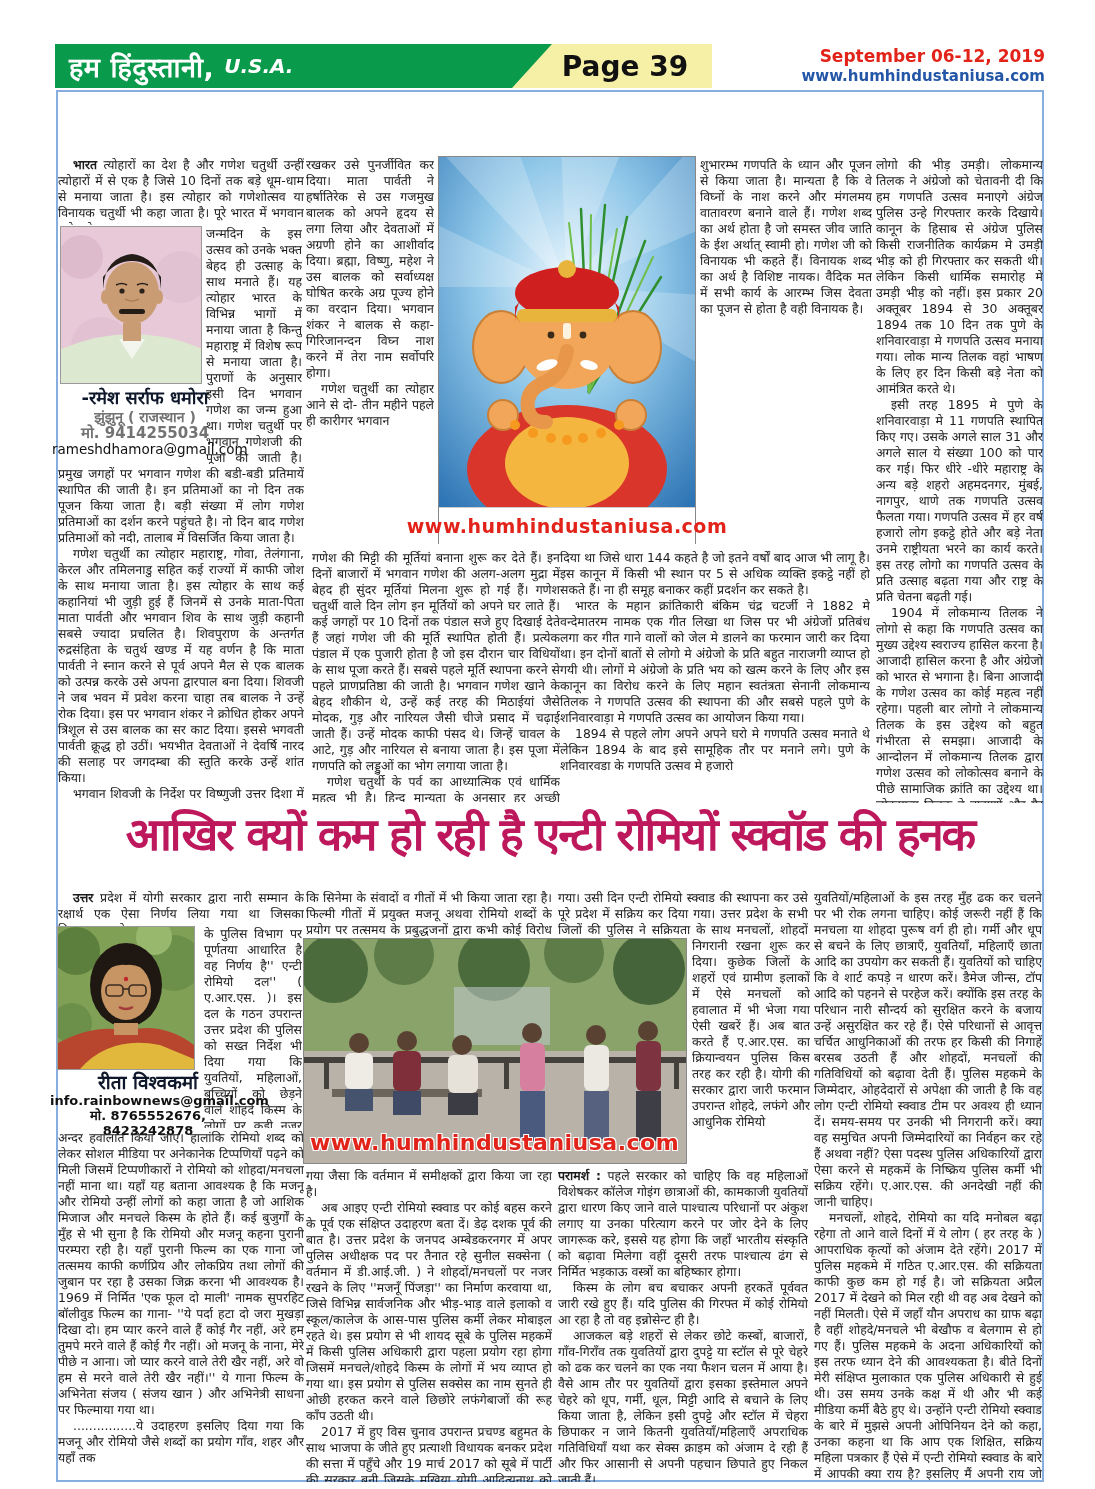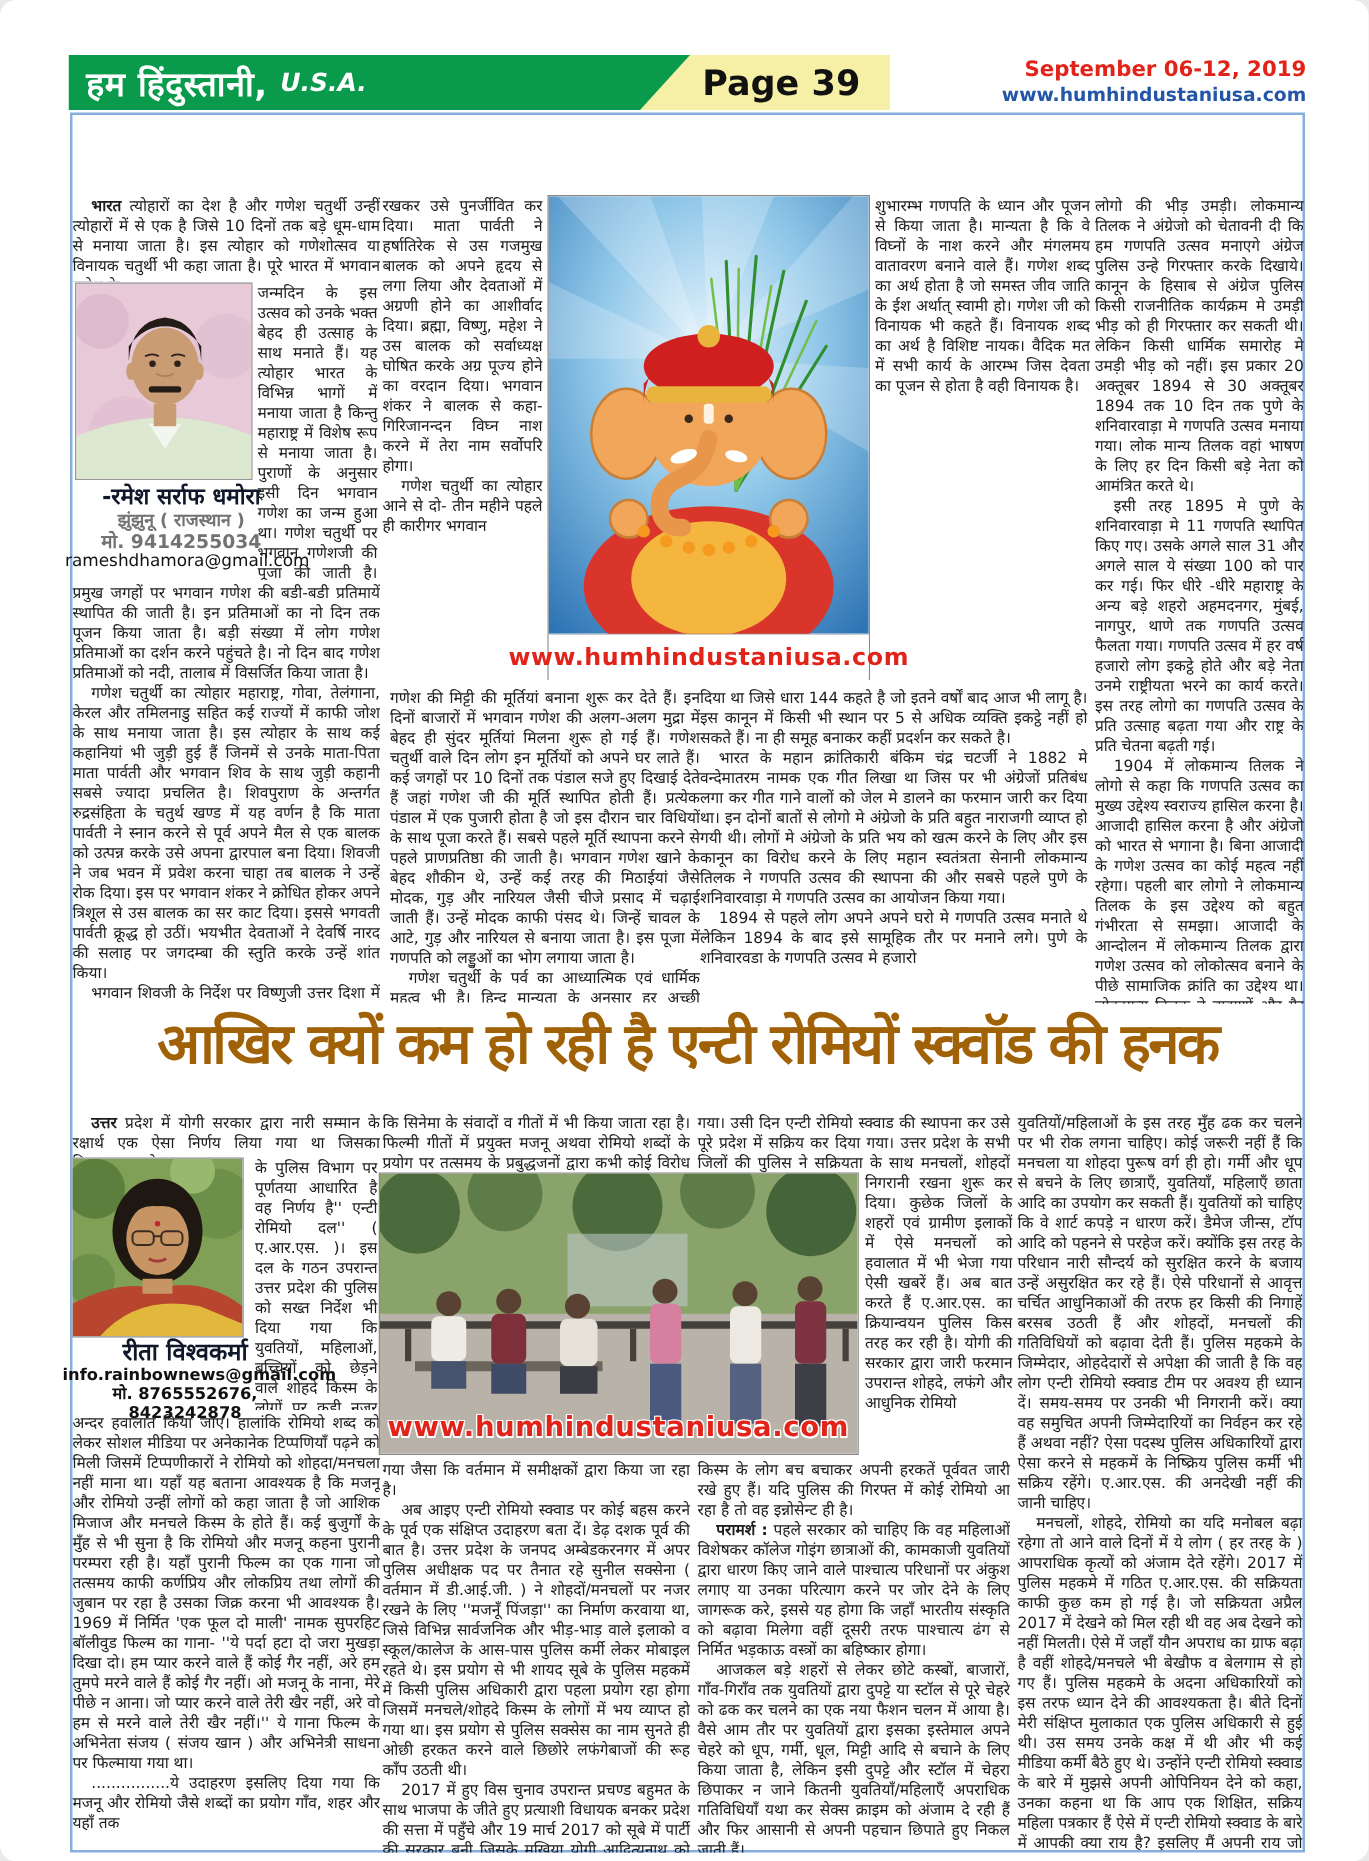--- a/index.html
+++ b/index.html
@@ -1,30 +1,30 @@
 <!DOCTYPE html>
 <html><head>
 <meta charset="utf-8">
 <style>
   html,body{margin:0;padding:0;background:#e9e9e9;}
-  #page{position:relative;width:1095px;height:1489px;background:#ffffff;font-family:"DejaVu Sans",sans-serif;margin:0 auto;overflow:hidden;border-radius:13px;}
+  #page{position:relative;width:1095px;height:1489px;background:#ffffff;font-family:"DejaVu Sans",sans-serif;margin:0 auto;overflow:hidden;}
   .abs{position:absolute;}
   
   .mast-bar{left:55px;top:44px;width:497px;height:44px;background:#0a9a4c;color:#fff;display:flex;align-items:center;padding-left:14px;box-sizing:border-box;}
   .mast-title{font-size:27px;font-weight:bold;letter-spacing:0.5px;}
   .mast-usa{font-size:20px;font-weight:bold;font-style:italic;margin-left:10px;}
   .page-box{left:512px;top:44px;width:200px;height:44px;background:#f6f0a6;clip-path:polygon(40px 0,100% 0,100% 100%,0 100%);display:flex;align-items:center;justify-content:center;}
   .page-label{font-size:28px;font-weight:bold;color:#111;padding-left:26px;}
   .issue-block{right:50px;top:46px;text-align:right;line-height:1.25;}
   .issue-date{color:#e2231a;font-weight:bold;font-size:17px;}
   .issue-site{color:#2456a8;font-weight:bold;font-size:15px;}
   .content-frame{left:56px;top:90px;width:988px;height:1392px;border:2px solid #86aede;box-sizing:border-box;}
   
   .h1a{left:58px;top:98px;width:984px;height:56px;color:#2b2f8e;font-size:49px;font-weight:bold;text-align:center;white-space:nowrap;letter-spacing:-1px;}
-  .h2a{left:58px;top:802px;width:984px;height:54px;color:#a16207;font-size:45px;font-weight:bold;text-align:center;white-space:nowrap;letter-spacing:-2px;}
+  .h2a{left:58px;top:802px;width:984px;height:54px;color:#be185d;font-size:45px;font-weight:bold;text-align:center;white-space:nowrap;letter-spacing:-2px;}
   
   .textcol{font-size:12.4px;line-height:16px;text-align:justify;color:#1c1c1c;overflow:hidden;}
   .textcol p{margin:0;text-indent:15px;}
   .textcol.cont p:first-child{text-indent:0;}
   .leadword{font-weight:bold;}
   
   .photo-frame{border:1px solid #9a9a9a;box-sizing:border-box;overflow:hidden;background:#ddd;}
   .cap{text-align:center;line-height:1.15;}
   .cap-name-red{color:#0f172a;font-weight:bold;font-size:18px;}
   .cap-blue{color:#737373;font-weight:bold;font-size:14px;}
@@ -284,25 +284,25 @@
       <p>गया जैसा कि वर्तमान में समीक्षकों द्वारा किया जा रहा है।</p>
       <p>अब आइए एन्टी रोमियो स्क्वाड पर कोई बहस करने के पूर्व एक संक्षिप्त उदाहरण बता दें। डेढ़ दशक पूर्व की बात है। उत्तर प्रदेश के जनपद अम्बेडकरनगर में अपर पुलिस अधीक्षक पद पर तैनात रहे सुनील सक्सेना ( वर्तमान में डी.आई.जी. ) ने शोहदों/मनचलों पर नजर रखने के लिए ''मजनूँ पिंजड़ा'' का निर्माण करवाया था, जिसे विभिन्न सार्वजनिक और भीड़-भाड़ वाले इलाको व स्कूल/कालेज के आस-पास पुलिस कर्मी लेकर मोबाइल रहते थे। इस प्रयोग से भी शायद सूबे के पुलिस महकमें में किसी पुलिस अधिकारी द्वारा पहला प्रयोग रहा होगा जिसमें मनचले/शोहदे किस्म के लोगों में भय व्याप्त हो गया था। इस प्रयोग से पुलिस सक्सेस का नाम सुनते ही ओछी हरकत करने वाले छिछोरे लफंगेबाजों की रूह काँप उठती थी।</p>
       <p>2017 में हुए विस चुनाव उपरान्त प्रचण्ड बहुमत के साथ भाजपा के जीते हुए प्रत्याशी विधायक बनकर प्रदेश की सत्ता में पहुँचे और 19 मार्च 2017 को सूबे में पार्टी की सरकार बनी जिसके मुखिया योगी आदित्यनाथ को बनाया</p>
     </div>
 
   <div class="abs textcol cont" style="left:558px;top:890px;width:250px;height:48px;">
     <p>गया। उसी दिन एन्टी रोमियो स्क्वाड की स्थापना कर उसे पूरे प्रदेश में सक्रिय कर दिया गया। उत्तर प्रदेश के सभी जिलों की पुलिस ने सक्रियता के साथ मनचलों, शोहदों पर</p>
   </div>
 
   <div class="abs textcol cont" style="left:558px;top:1168px;width:250px;height:314px;">
-    <p>किस्म के लोग बच बचाकर अपनी हरकतें पूर्ववत जारी रखे हुए हैं। यदि पुलिस की गिरफ्त में कोई रोमियो आ रहा है तो वह इन्नोसेन्ट ही है।</p>
     <p>
       <b>परामर्श :</b>
       <span>पहले सरकार को चाहिए कि वह महिलाओं विशेषकर कॉलेज गोइंग छात्राओं की, कामकाजी युवतियों द्वारा धारण किए जाने वाले पाश्चात्य परिधानों पर अंकुश लगाए या उनका परित्याग करने पर जोर देने के लिए जागरूक करे, इससे यह होगा कि जहाँ भारतीय संस्कृति को बढ़ावा मिलेगा वहीं दूसरी तरफ पाश्चात्य ढंग से निर्मित भड़काऊ वस्त्रों का बहिष्कार होगा।</span>
     </p>
+    <p>किस्म के लोग बच बचाकर अपनी हरकतें पूर्ववत जारी रखे हुए हैं। यदि पुलिस की गिरफ्त में कोई रोमियो आ रहा है तो वह इन्नोसेन्ट ही है।</p>
     <p>आजकल बड़े शहरों से लेकर छोटे कस्बों, बाजारों, गाँव-गिराँव तक युवतियों द्वारा दुपट्टे या स्टॉल से पूरे चेहरे को ढक कर चलने का एक नया फैशन चलन में आया है। वैसे आम तौर पर युवतियों द्वारा इसका इस्तेमाल अपने चेहरे को धूप, गर्मी, धूल, मिट्टी आदि से बचाने के लिए किया जाता है, लेकिन इसी दुपट्टे और स्टॉल में चेहरा छिपाकर न जाने कितनी युवतियाँ/महिलाएँ अपराधिक गतिविधियाँ यथा कर सेक्स क्राइम को अंजाम दे रही हैं और फिर आसानी से अपनी पहचान छिपाते हुए निकल जाती हैं।</p>
   </div>
 
   <div class="abs textcol cont" style="left:814px;top:890px;width:228px;height:592px;">
       <p>युवतियों/महिलाओं के इस तरह मुँह ढक कर चलने पर भी रोक लगना चाहिए। कोई जरूरी नहीं हैं कि मनचला या शोहदा पुरूष वर्ग ही हो। गर्मी और धूप से बचने के लिए छात्राएँ, युवतियाँ, महिलाएँ छाता आदि का उपयोग कर सकती हैं। युवतियों को चाहिए कि वे शार्ट कपड़े न धारण करें। डैमेज जीन्स, टॉप आदि को पहनने से परहेज करें। क्योंकि इस तरह के परिधान नारी सौन्दर्य को सुरक्षित करने के बजाय उन्हें असुरक्षित कर रहे हैं। ऐसे परिधानों से आवृत्त चर्चित आधुनिकाओं की तरफ हर किसी की निगाहें बरसब उठती हैं और शोहदों, मनचलों की गतिविधियों को बढ़ावा देती हैं। पुलिस महकमे के जिम्मेदार, ओहदेदारों से अपेक्षा की जाती है कि वह लोग एन्टी रोमियो स्क्वाड टीम पर अवश्य ही ध्यान दें। समय-समय पर उनकी भी निगरानी करें। क्या वह समुचित अपनी जिम्मेदारियों का निर्वहन कर रहे हैं अथवा नहीं? ऐसा पदस्थ पुलिस अधिकारियों द्वारा ऐसा करने से महकमें के निष्क्रिय पुलिस कर्मी भी सक्रिय रहेंगे। ए.आर.एस. की अनदेखी नहीं की जानी चाहिए।</p>
       <p>मनचलों, शोहदे, रोमियो का यदि मनोबल बढ़ा रहेगा तो आने वाले दिनों में ये लोग ( हर तरह के ) आपराधिक कृत्यों को अंजाम देते रहेंगे। 2017 में पुलिस महकमे में गठित ए.आर.एस. की सक्रियता काफी कुछ कम हो गई है। जो सक्रियता अप्रैल 2017 में देखने को मिल रही थी वह अब देखने को नहीं मिलती। ऐसे में जहाँ यौन अपराध का ग्राफ बढ़ा है वहीं शोहदे/मनचले भी बेखौफ व बेलगाम से हो गए हैं। पुलिस महकमे के अदना अधिकारियों को इस तरफ ध्यान देने की आवश्यकता है। बीते दिनों मेरी संक्षिप्त मुलाकात एक पुलिस अधिकारी से हुई थी। उस समय उनके कक्ष में थी और भी कई मीडिया कर्मी बैठे हुए थे। उन्होंने एन्टी रोमियो स्क्वाड के बारे में मुझसे अपनी ओपिनियन देने को कहा, उनका कहना था कि आप एक शिक्षित, सक्रिय महिला पत्रकार हैं ऐसे में एन्टी रोमियो स्क्वाड के बारे में आपकी क्या राय है? इसलिए मैं अपनी राय जो मुझे समझ आई उसे यहाँ लिखकर प्रस्तुत कर रही हूँ। यह विद्वानों और समीक्षकों पर निर्भर करता है कि मेरी राय उन्हें कितना उपयुक्त लगता है। उनकी टिप्पणियाँ मेरा उत्साहवर्धन करेंगी।</p>
     </div>
 
 </div>
 

